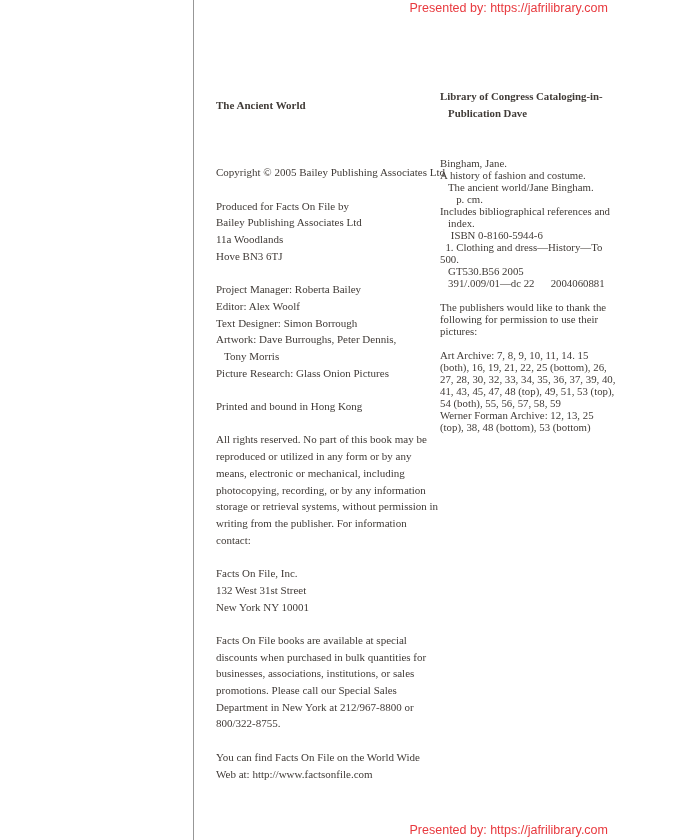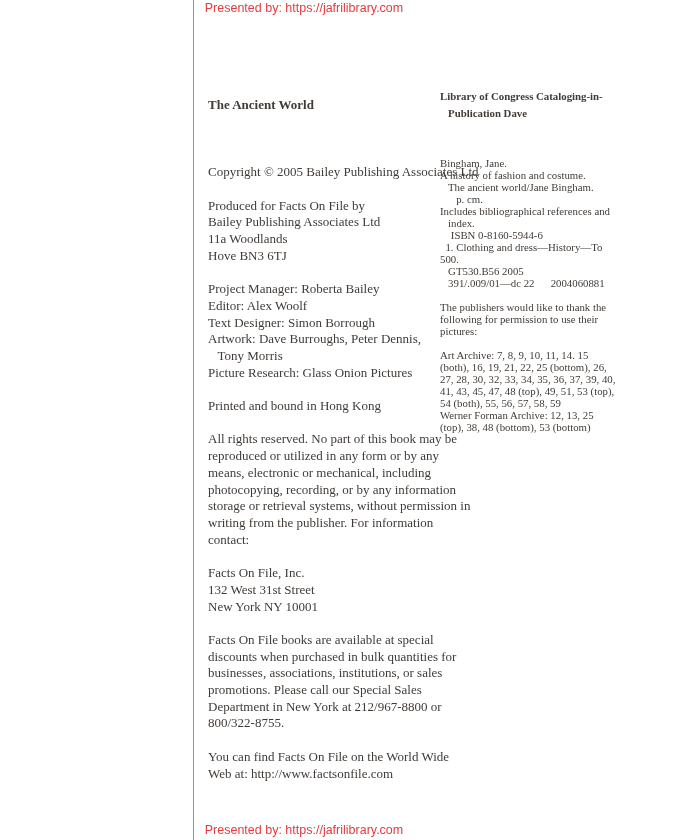--- a/index.html
+++ b/index.html
@@ -9,21 +9,21 @@
     background: #ffffff;
     position: relative;
     overflow: hidden;
     font-family: "Liberation Serif", serif;
     color: #403b37;
   }
   .banner {
     position: absolute;
     left: 0;
     width: 608px;
-    text-align: center;
+    text-align: right;
     font-family: "Liberation Sans", sans-serif;
     font-size: 12.5px;
     line-height: 14px;
     color: #e8393e;
   }
   .banner-top { top: 1px; }
   .banner-bottom { top: 823px; }
   .vline {
     position: absolute;
     left: 193px;
@@ -31,23 +31,23 @@
     width: 1px;
     height: 840px;
     background: #979797;
   }
   .col {
     position: absolute;
     top: 64px;
     white-space: pre;
   }
   .col-left {
-    left: 208px;
+    left: 216px;
     width: 236px;
-    font-size: 13px;
+    font-size: 11px;
     line-height: 16.7px;
   }
   .col-right {
     left: 440px;
     width: 200px;
     font-size: 10.8px;
   }
   .col-title {
     font-weight: 700;
     white-space: pre;

